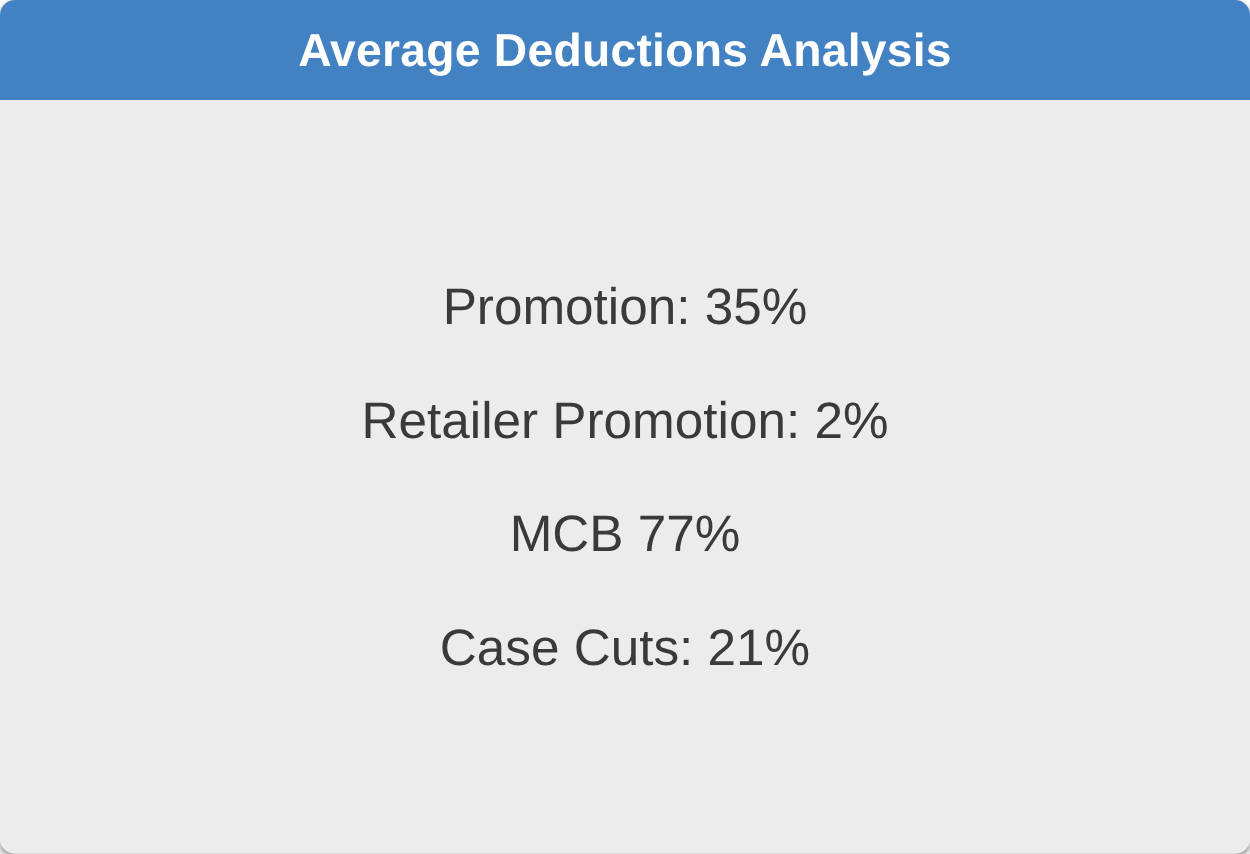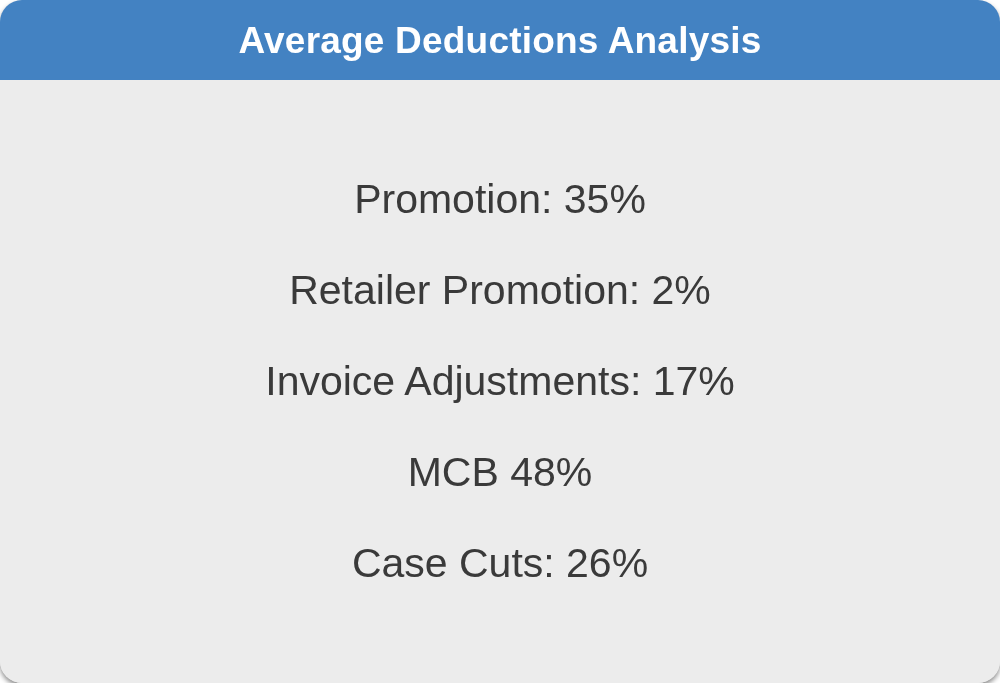--- a/index.html
+++ b/index.html
@@ -12,21 +12,21 @@
     background: #ffffff;
     font-family: "Liberation Sans", sans-serif;
     overflow: hidden;
   }
 
   .card {
     position: relative;
     width: 1000px;
     height: 683px;
     box-sizing: border-box;
-    border-radius: 22px;
+    border-radius: 12px;
     overflow: hidden;
     background: #ececec;
     box-shadow: 0 3px 5px rgba(0,0,0,0.45);
   }
 
   .card-header {
     height: 80px;
     background: #4382c2;
     display: flex;
     align-items: center;
@@ -72,18 +72,17 @@
 
 <div class="card">
 
   <div class="card-header">
     <div class="card-title">Average Deductions Analysis</div>
   </div>
 
   <div class="card-body">
     <div class="stat-line">Promotion: 35%</div>
     <div class="stat-line">Retailer Promotion: 2%</div>
-    <div class="stat-line">Invoice Adjustments: 17%</div>
-    <div class="stat-line">MCB 48%</div>
-    <div class="stat-line">Case Cuts: 26%</div>
+    <div class="stat-line">MCB 77%</div>
+    <div class="stat-line">Case Cuts: 21%</div>
   </div>
 
 </div>
 
 </body></html>

